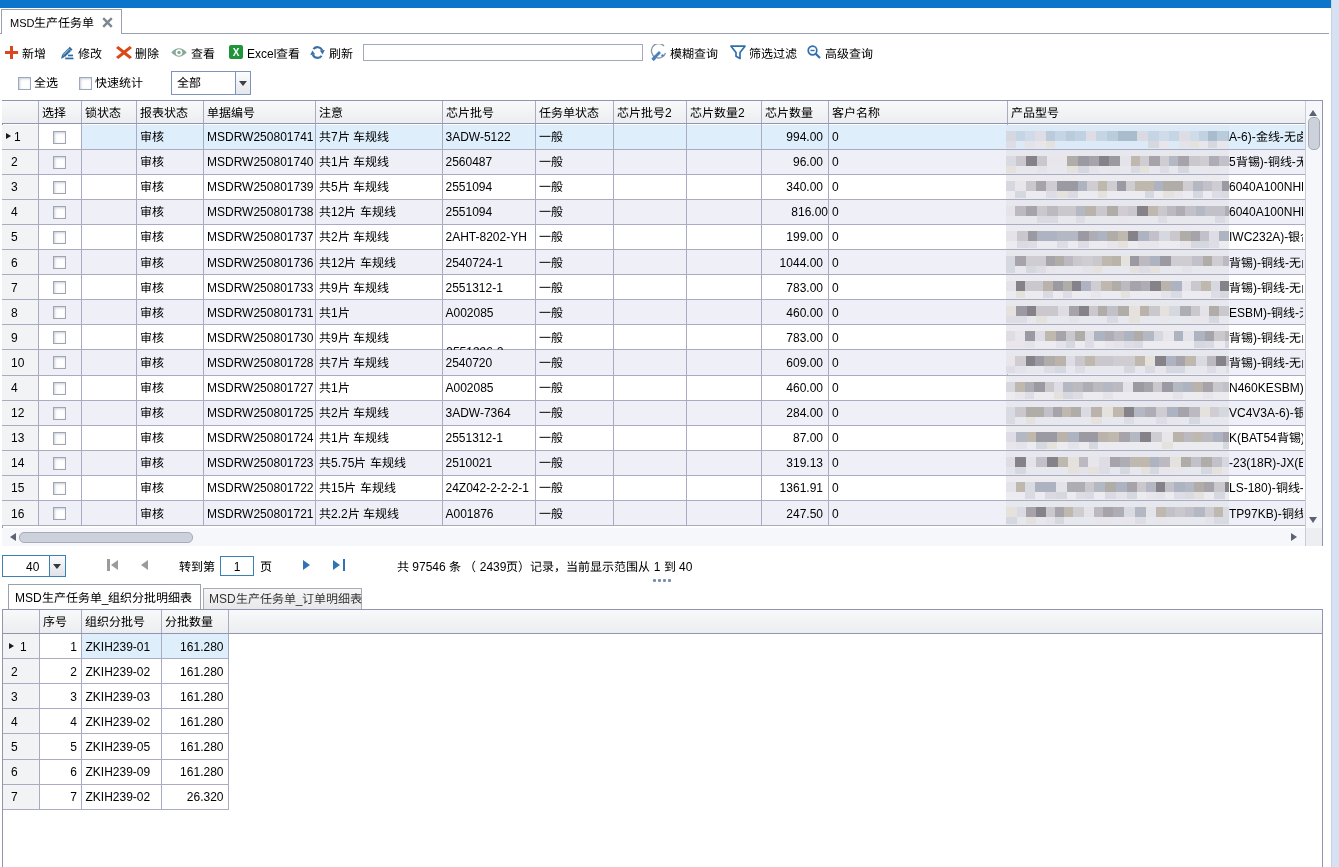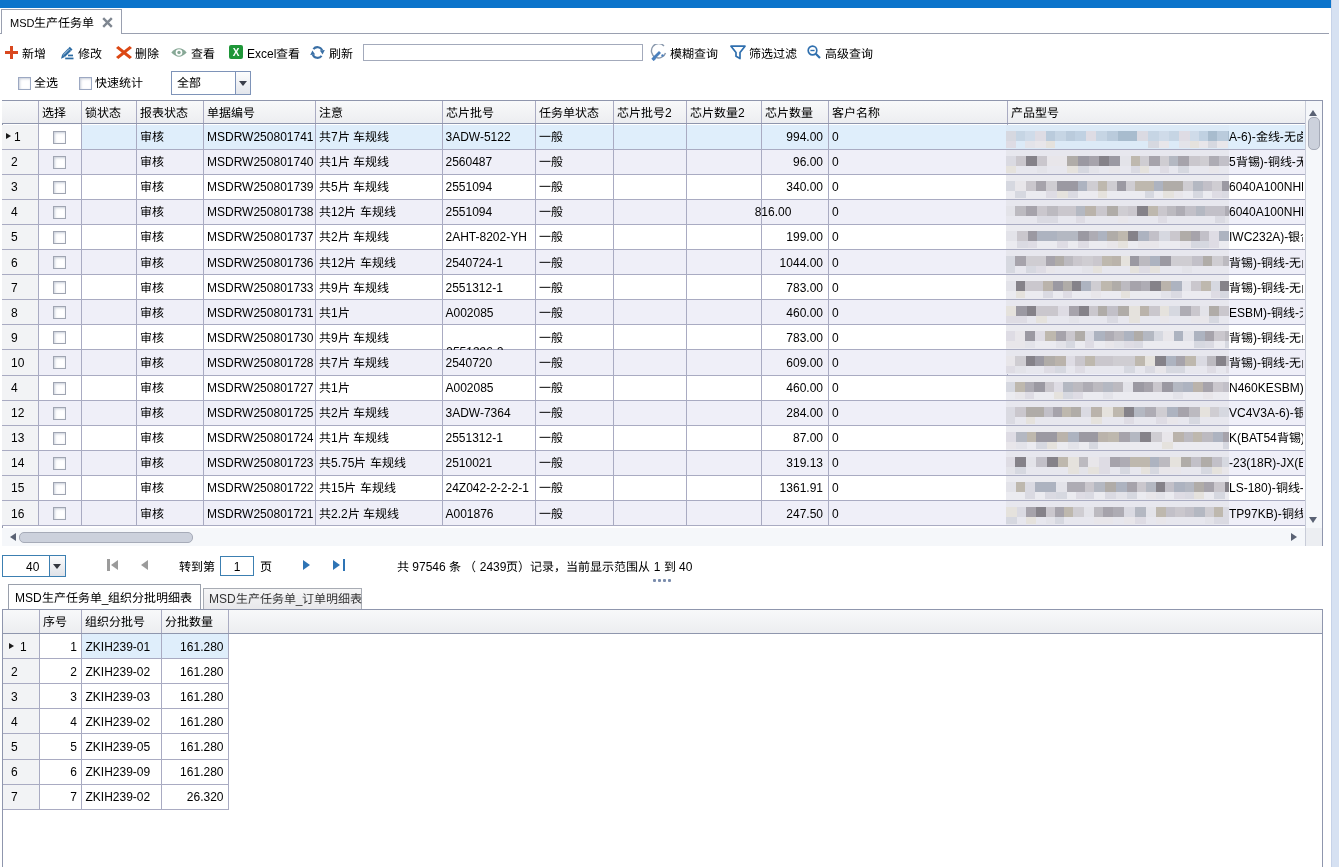--- a/index.html
+++ b/index.html
@@ -519,21 +519,21 @@
           <use href="#u7EBF" x="2000"></use>
         </g>
       </svg></div>
     <div class="t" style="left:445.5px;top:204.3px;">2551094</div>
     <div class="t" style="left:538.5px;top:204.3px;"><svg style="display:inline-block;vertical-align:top;" width="24.0" height="16">
         <g transform="translate(0,12) scale(0.012,-0.012)" fill="#000">
           <use href="#u4E00" x="0"></use>
           <use href="#u822C" x="1000"></use>
         </g>
       </svg></div>
-    <div class="t" style="left:744px;top:204.3px;width:58px;text-align:center;">816.00</div>
+    <div class="t" style="left:770px;top:204.3px;width:58px;text-align:right;">816.00</div>
     <div class="t" style="left:832px;top:204.3px;">0</div>
     <div class="t" style="left:1229px;top:204.3px;width:74px;overflow:hidden;white-space:nowrap"><span style="color:#000">6040A100NHB8</span></div>
     <div style="position:absolute;left:2px;top:224.9px;width:36px;height:25.1px;background:#f2f3f5"></div>
     <div style="position:absolute;left:38px;top:224.9px;width:1267px;height:25.1px;background:#fff"></div>
     <div class="t" style="left:11px;top:229.4px;color:#000">5</div>
     <div style="position:absolute;left:2px;top:249.0px;width:1303px;height:1px;background:#a9abc2"></div>
     <div style="position:absolute;left:53px;top:230.9px;width:13px;height:13px;background:#fff;border:1px solid #a0a5b2;box-shadow:inset 1px 1px 2.5px #c6ccd8"></div>
     <div class="t" style="left:140px;top:229.4px;"><svg style="display:inline-block;vertical-align:top;" width="24.0" height="16">
         <g transform="translate(0,12) scale(0.012,-0.012)" fill="#000">
           <use href="#u5BA1" x="0"></use>

